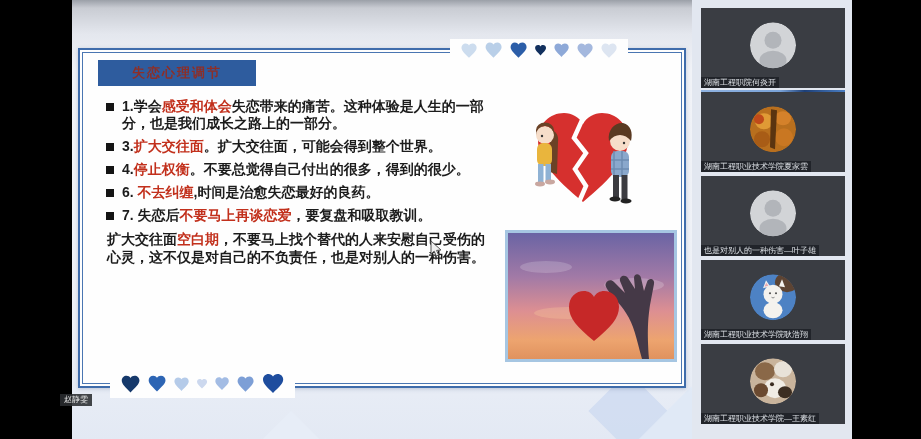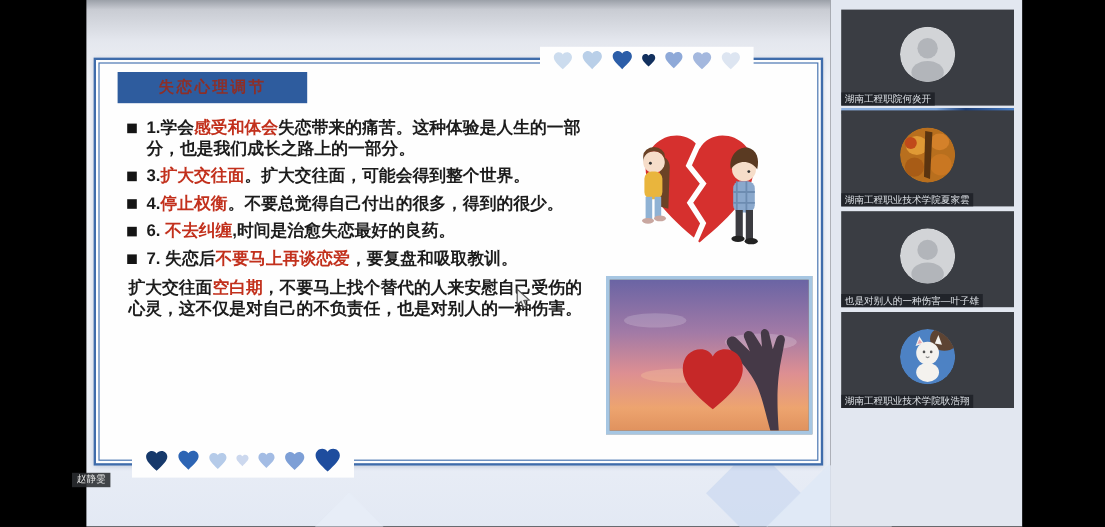--- a/index.html
+++ b/index.html
@@ -252,16 +252,30 @@
             <path d="M14.5 12.5 L16.2 8.5 L18.4 11.6 Z" fill="#e8a8b0"></path>
             <circle cx="23" cy="20" r="9.5" fill="#f4f2ee"></circle>
             <circle cx="20" cy="19" r="1.1" fill="#555"></circle>
             <circle cx="26" cy="19" r="1.1" fill="#555"></circle>
             <path d="M21.5 23 Q23 24.5 24.5 23" stroke="#888" stroke-width="1" fill="none"></path>
             <ellipse cx="23" cy="36" rx="9.5" ry="8" fill="#f4f2ee"></ellipse>
           </svg>
         </div>
         <div class="name">湖南工程职业技术学院耿浩翔</div>
       </div>
+      <div class="tile">
+        <div class="avatar">
+          <svg viewBox="0 0 46 46">
+            <circle cx="23" cy="23" r="23" fill="#c9b49c"></circle>
+            <ellipse cx="15" cy="13" rx="10" ry="9" fill="#8a6848"></ellipse>
+            <ellipse cx="33" cy="11" rx="9" ry="8" fill="#e8e2d8"></ellipse>
+            <ellipse cx="25" cy="30" rx="11" ry="10" fill="#f0ece4"></ellipse>
+            <ellipse cx="11" cy="32" rx="7" ry="7" fill="#6b4a30"></ellipse>
+            <ellipse cx="35" cy="34" rx="7" ry="6" fill="#3c2e22"></ellipse>
+            <circle cx="22" cy="26" r="2" fill="#3a2c20"></circle>
+          </svg>
+        </div>
+        <div class="name">湖南工程职业技术学院—王素红</div>
+      </div>
     </div>
 
   <div class="black-edge-right"></div>
 </div>
 
 </body></html>

